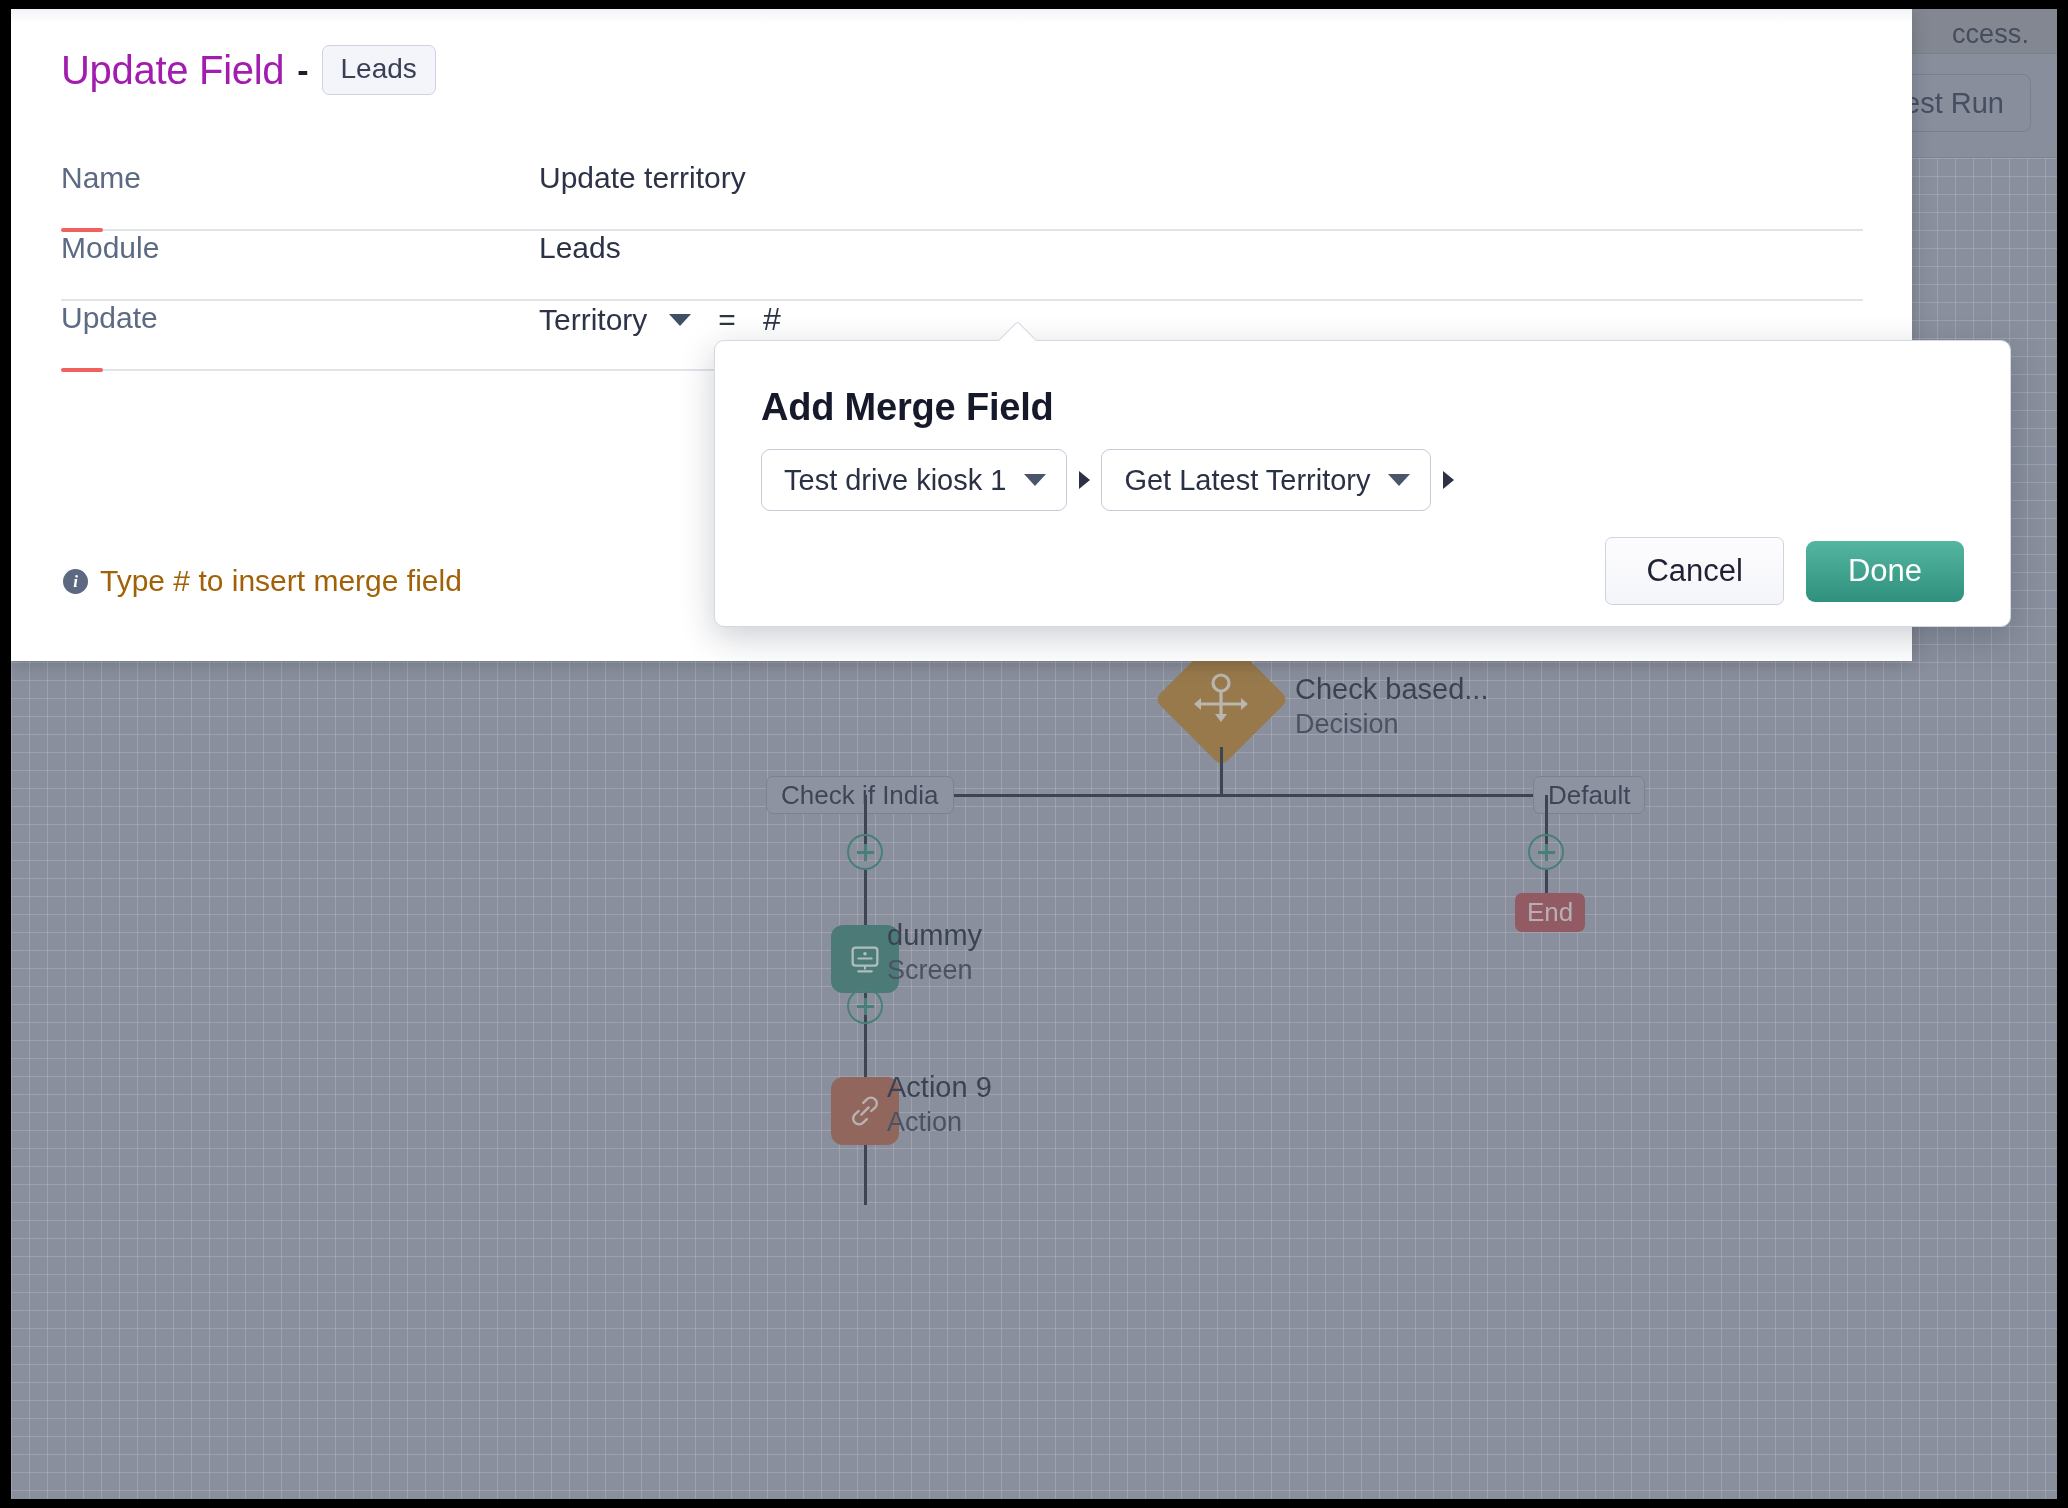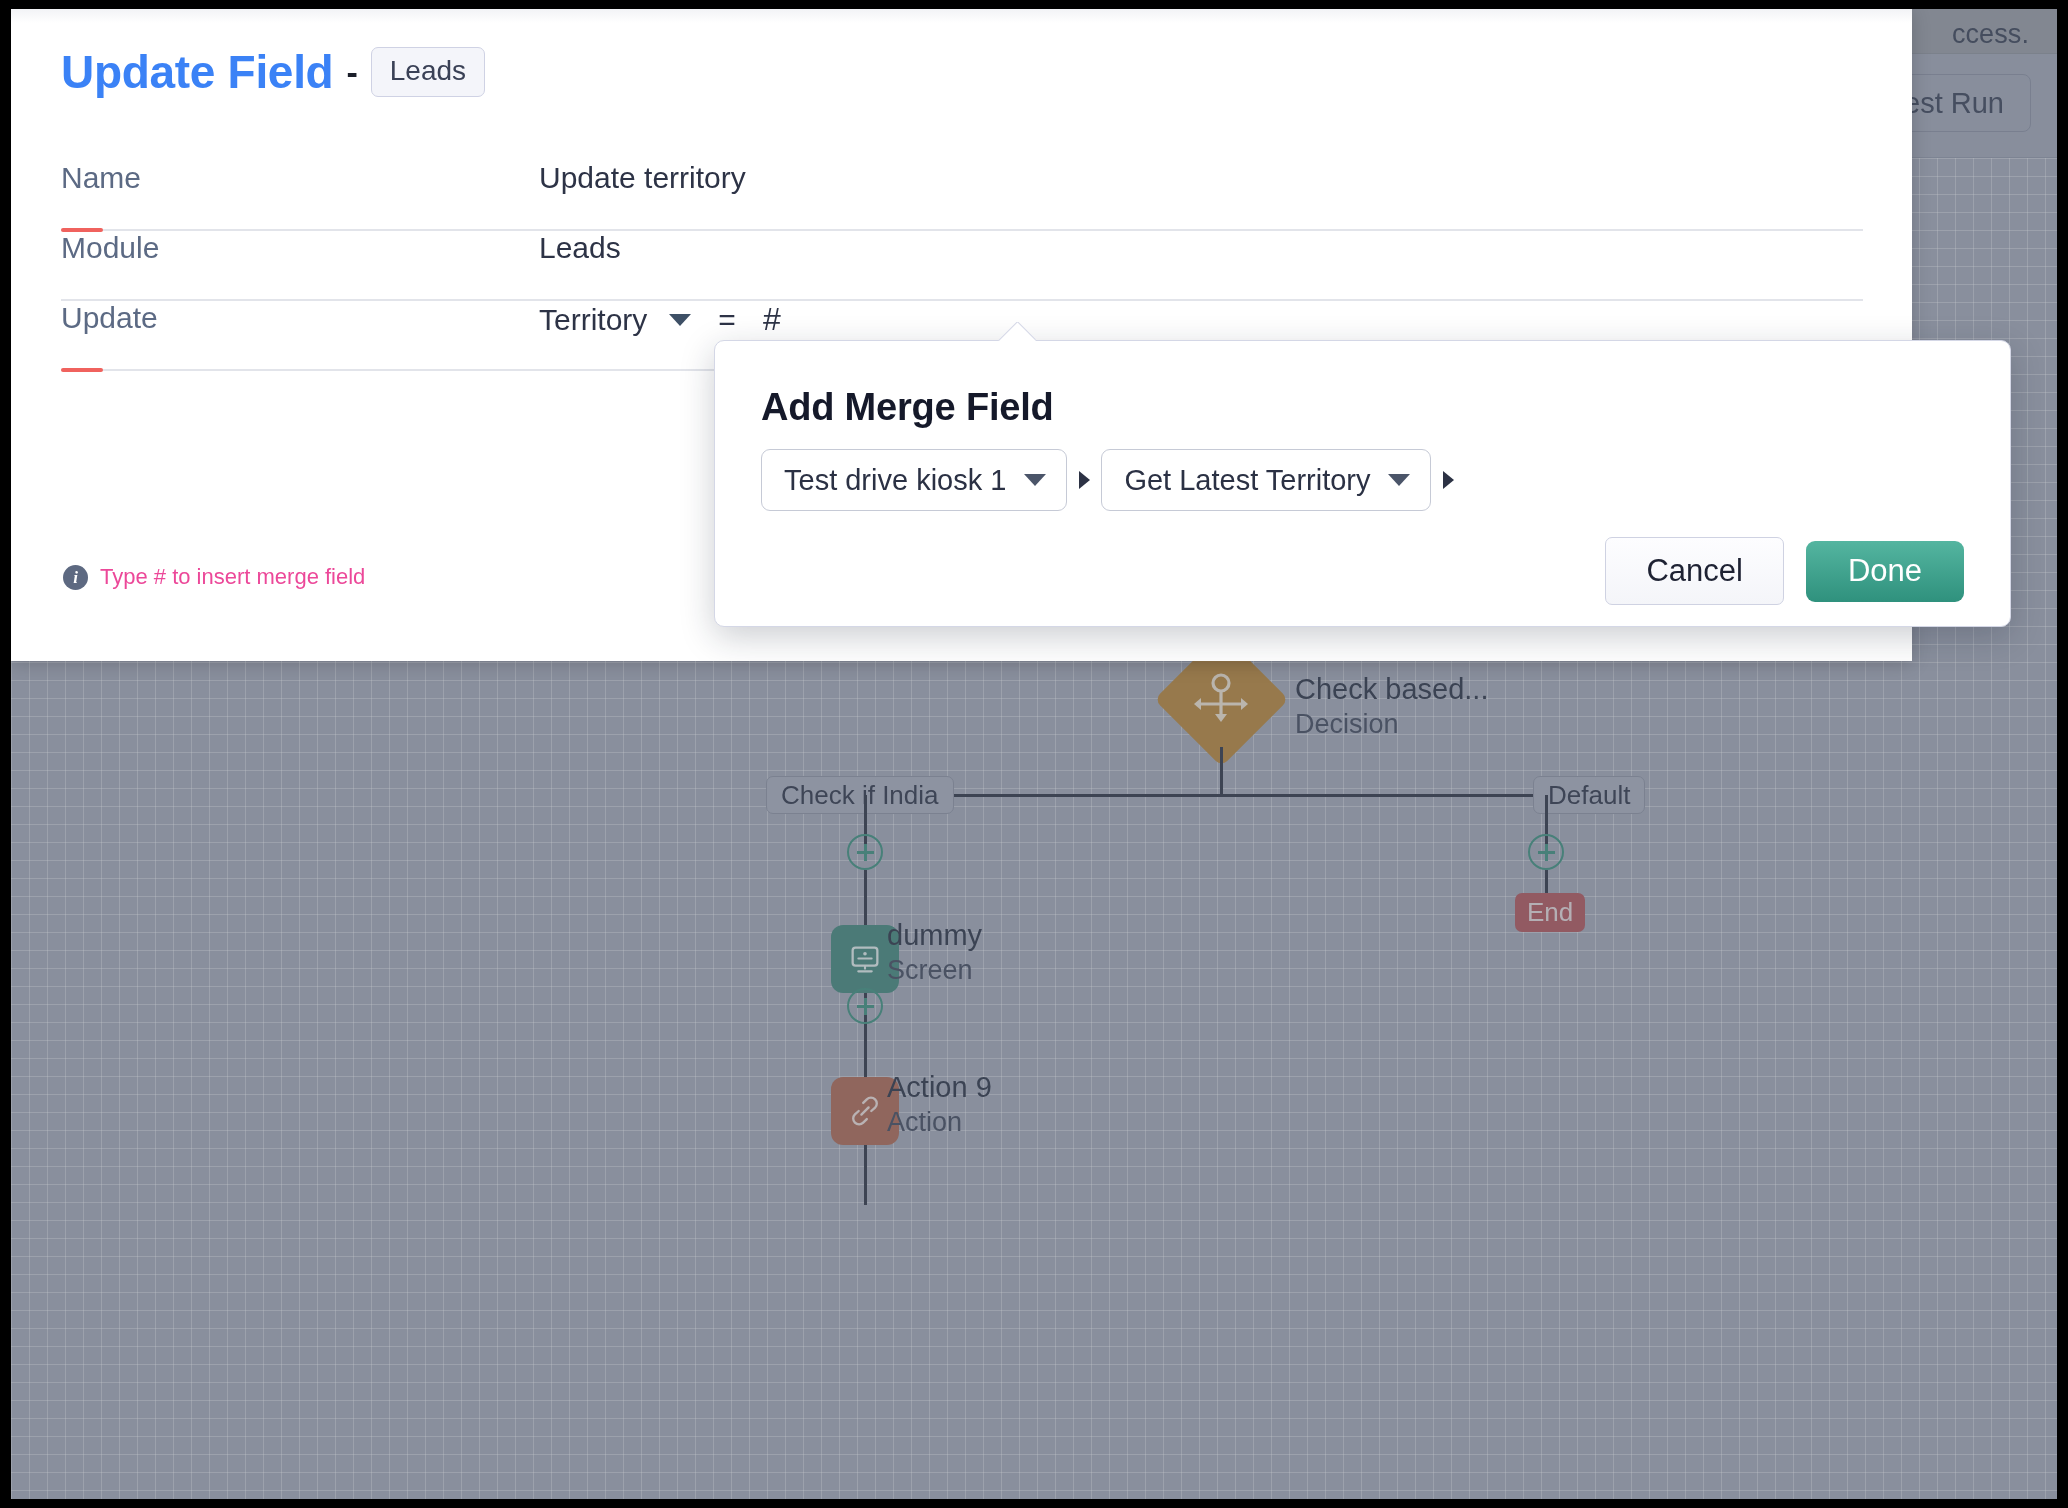--- a/index.html
+++ b/index.html
@@ -190,23 +190,23 @@
     width: 1901px; height: 14px;
     background: linear-gradient(to bottom, #f2f3f6, #ffffff);
   }
 
   #panel-title-row {
     position: absolute;
     left: 50px; top: 36px;
     display: flex; align-items: center; gap: 13px;
   }
   #panel-title {
-    font-size: 46px;
-    font-weight: bold;
-    color: #3b82f6;
+    font-size: 40px;
+    font-weight: normal;
+    color: #a21caf;
     letter-spacing: -.3px;
   }
   #panel-dash {
     font-size: 34px;
     font-weight: bold;
     color: #1b1f2a;
   }
   #panel-module-chip {
     padding: 7px 18px 9px;
     border: 1px solid #cfd2e4;
@@ -289,22 +289,22 @@
     background: #5d6981;
     color: #ffffff;
     font-size: 17px;
     font-style: italic;
     font-weight: bold;
     font-family: "Liberation Serif", serif;
     display: flex; align-items: center; justify-content: center;
     line-height: 1;
   }
   #hint-text {
-    font-size: 22px;
-    color: #ec4899;
+    font-size: 30px;
+    color: #a16207;
     white-space: nowrap;
   }
 
   
   #popup {
     position: absolute;
     left: 703px; top: 331px;
     width: 1297px; height: 287px;
     background: #ffffff;
     border: 1px solid #d4d7e6;

